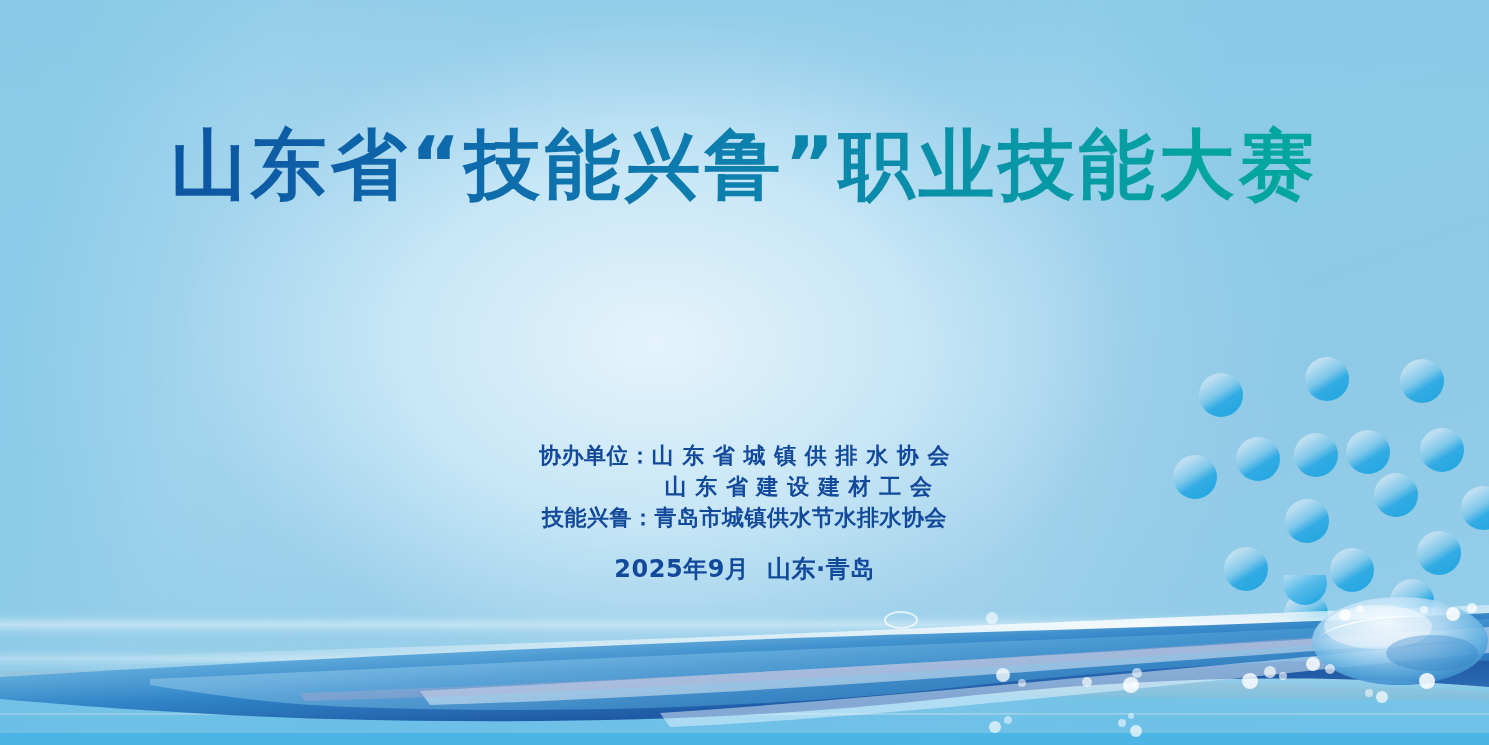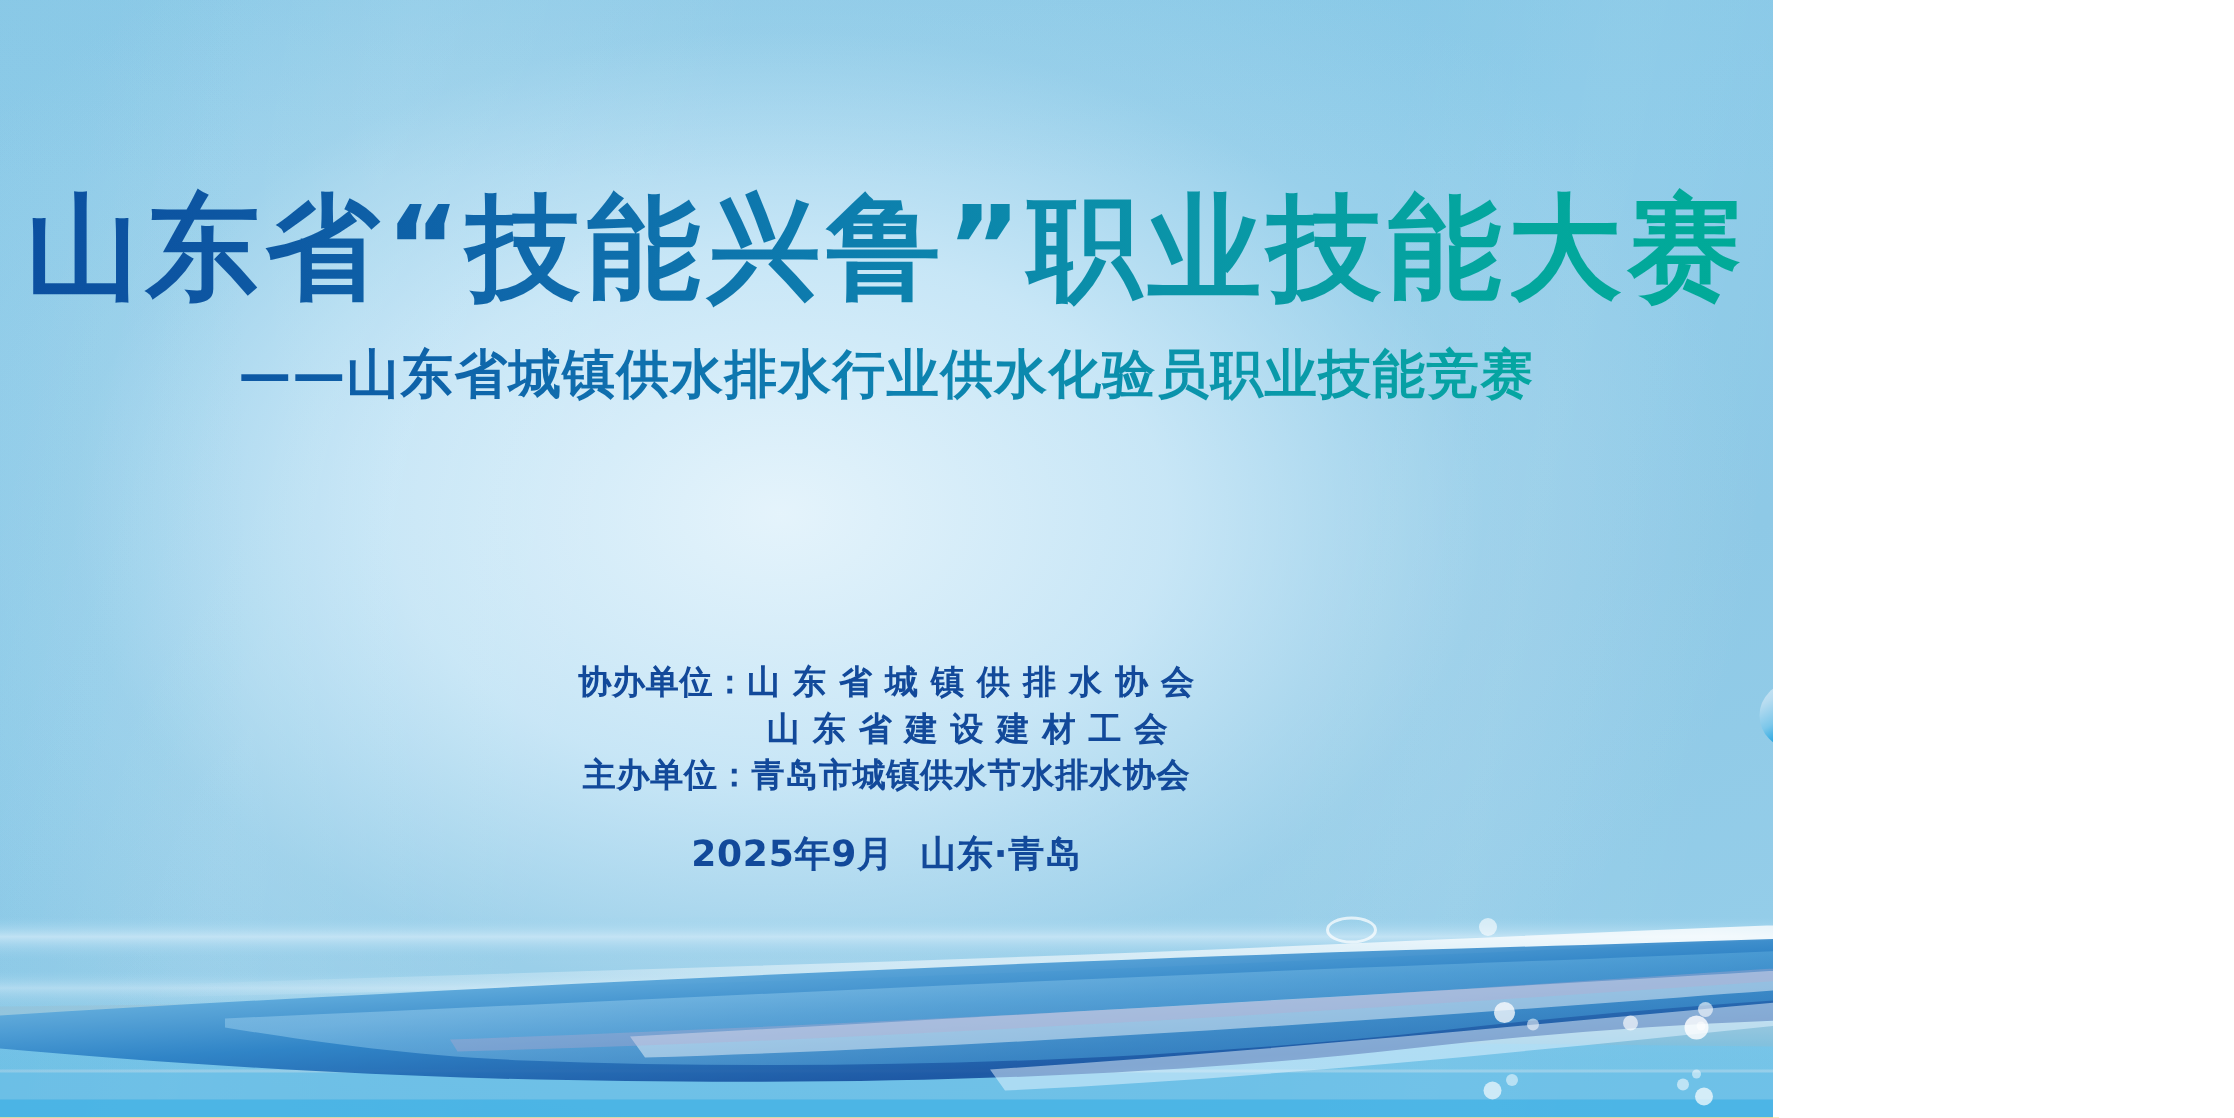--- a/index.html
+++ b/index.html
@@ -7,24 +7,24 @@
     padding: 0;
     background: #ffffff;
   }
   body {
     font-family: "Liberation Sans", "DejaVu Sans", sans-serif;
   }
 
   
   #poster {
     position: relative;
-    width: 1182px;
+    width: 1489px;
     height: 745px;
     overflow: hidden;
-    background: #eab308;
+    background: #86efac;
   }
 
   
   .bg-base {
     position: absolute;
     inset: 0;
     background:
       radial-gradient(ellipse 760px 520px at 44% 46%,
           rgba(232,245,252,0.96) 0%,
           rgba(214,237,250,0.80) 34%,
@@ -195,27 +195,26 @@
       <div class="dot" style="left: 1461px; top: 486px; width: 44px; height: 44px;"></div>
       <div class="dot" style="left: 1224px; top: 547px; width: 44px; height: 44px;"></div>
       <div class="dot" style="left: 1330px; top: 548px; width: 44px; height: 44px;"></div>
       <div class="dot" style="left: 1417px; top: 531px; width: 44px; height: 44px;"></div>
       <div class="dot" style="left: 1390px; top: 579px; width: 44px; height: 44px;"></div>
       <div class="dot" style="left: 1284px; top: 592px; width: 44px; height: 44px;"></div>
     </div>
 
   <div class="title-wrap">
     <h1 class="main-title">山东省“技能兴鲁”职业技能大赛</h1>
-    <h2 class="sub-title">——山东省城镇供水排水行业供水化验员职业技能竞赛</h2>
   </div>
 
   <div class="org-block">
     <div class="org-line">协办单位：山 东 省 城 镇 供 排 水 协 会</div>
     <div class="org-line indent">山 东 省 建 设 建 材 工 会</div>
-    <div class="org-line">主办单位：青岛市城镇供水节水排水协会</div>
+    <div class="org-line">技能兴鲁：青岛市城镇供水节水排水协会</div>
     <div class="date-line">2025年9月  山东·青岛</div>
   </div>
 
   <svg class="water" viewBox="0 0 1489 170" preserveAspectRatio="none">
     <defs>
       <linearGradient id="bandA" x1="0" y1="0" x2="0" y2="1">
         <stop offset="0%" stop-color="#9ad2ec" stop-opacity="0"></stop>
         <stop offset="45%" stop-color="#c9e6f6" stop-opacity="0.85"></stop>
         <stop offset="100%" stop-color="#8ecbe9" stop-opacity="0"></stop>
       </linearGradient>

